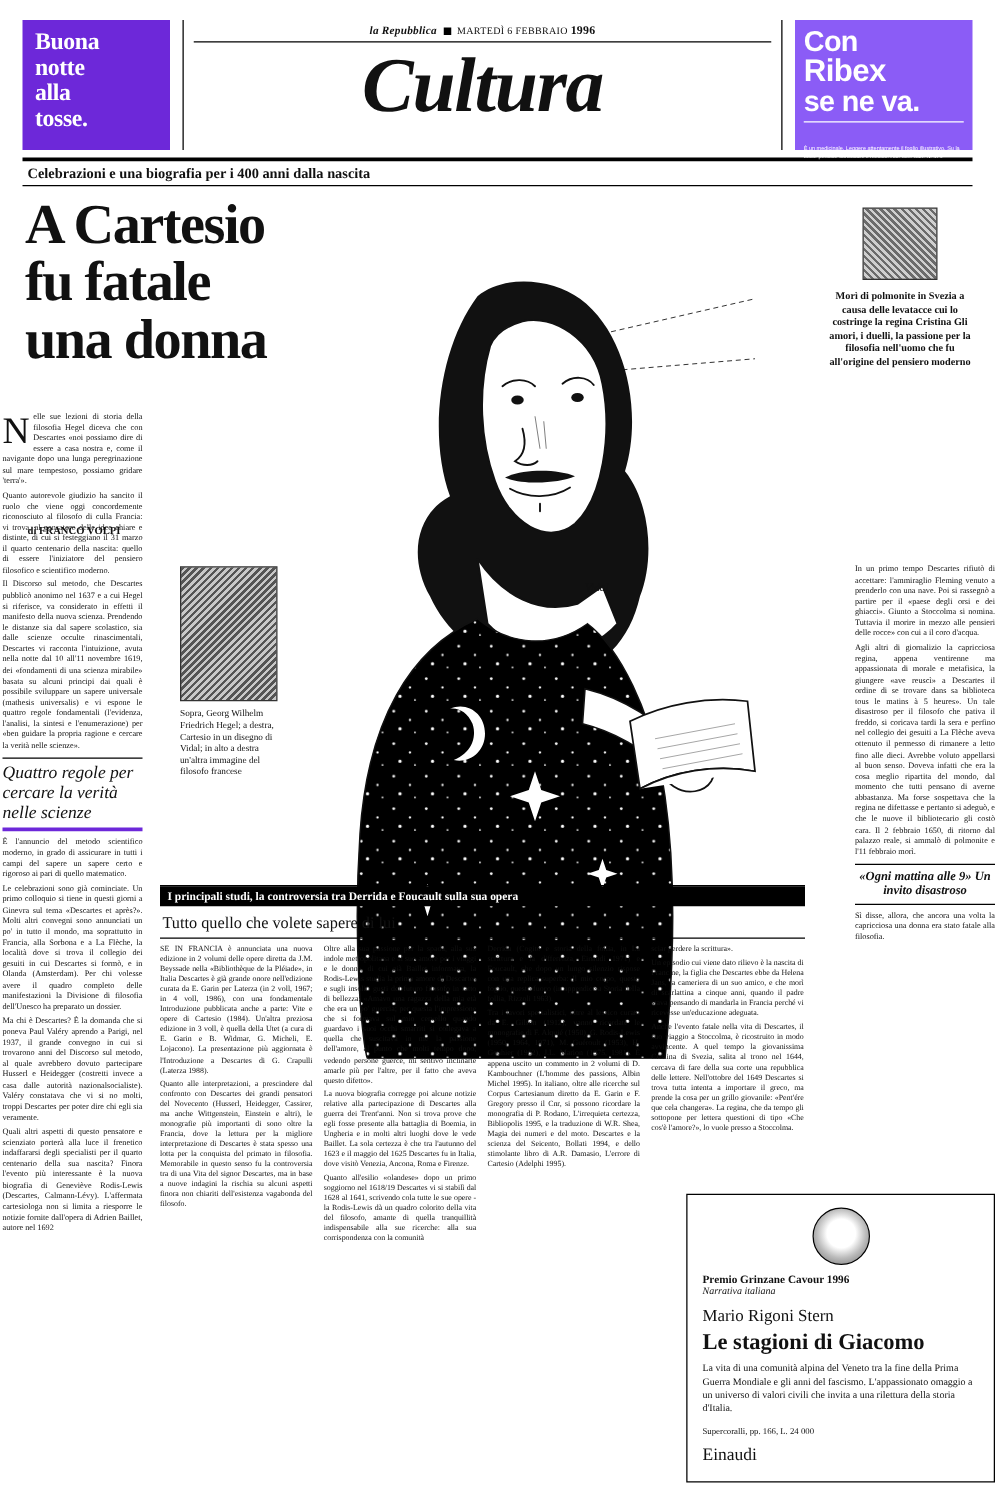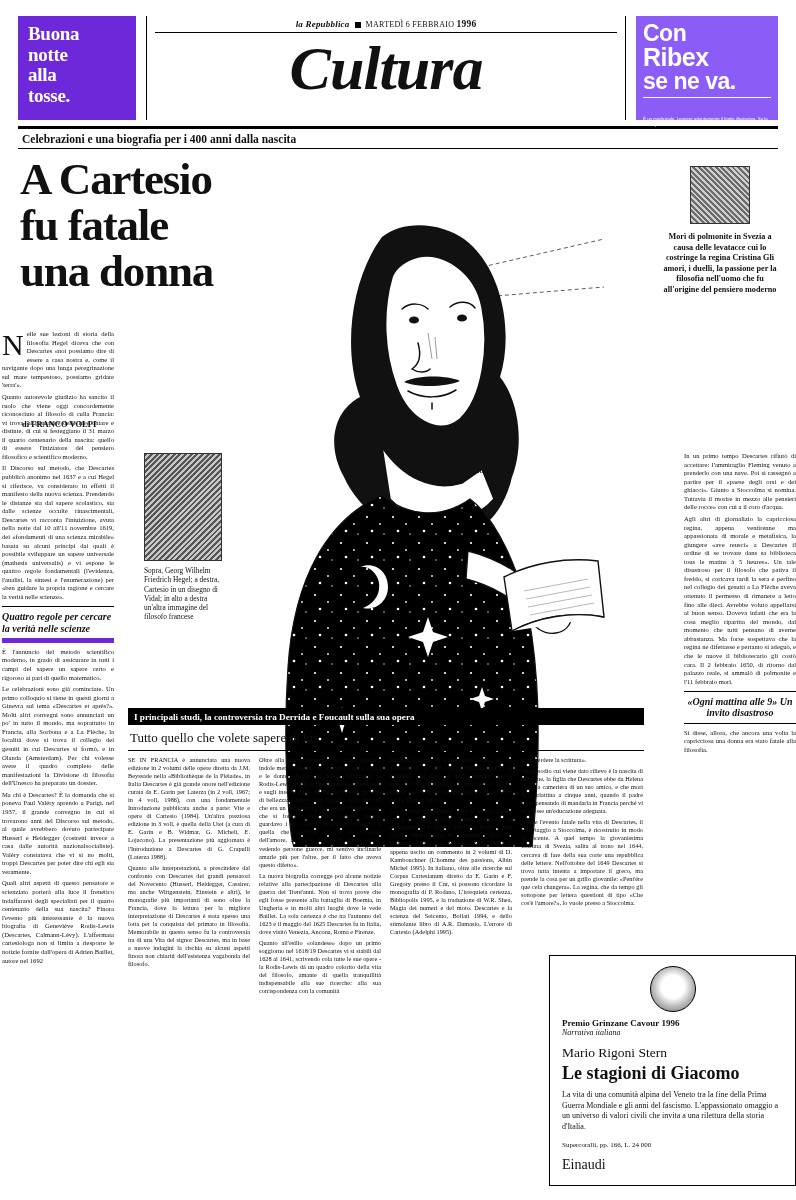--- a/index.html
+++ b/index.html
@@ -185,27 +185,27 @@
   }
   .leftcol .dropcap-p::first-letter {
     float: left;
     font-size: 30px;
     line-height: 0.85;
     padding: 2px 3px 0 0;
     font-weight: normal;
   }
   .boxed-quote {
     border-top: 1px solid #000;
-    border-bottom: 5px solid #6d28d9;
+    border-bottom: 3px solid #6d28d9;
     margin: 5px 0 5px;
     padding: 4px 0;
     font-style: italic;
-    font-size: 10px;
+    font-size: 14px;
     line-height: 1.12;
-    font-weight: bold;
+    font-weight: normal;
     text-align: left;
   }
 
   
   .rcol {
     position: absolute;
     right: 0; top: 452px;
     width: 112px;
     font-size: 6.6px; line-height: 1.3; text-align: justify;
   }

